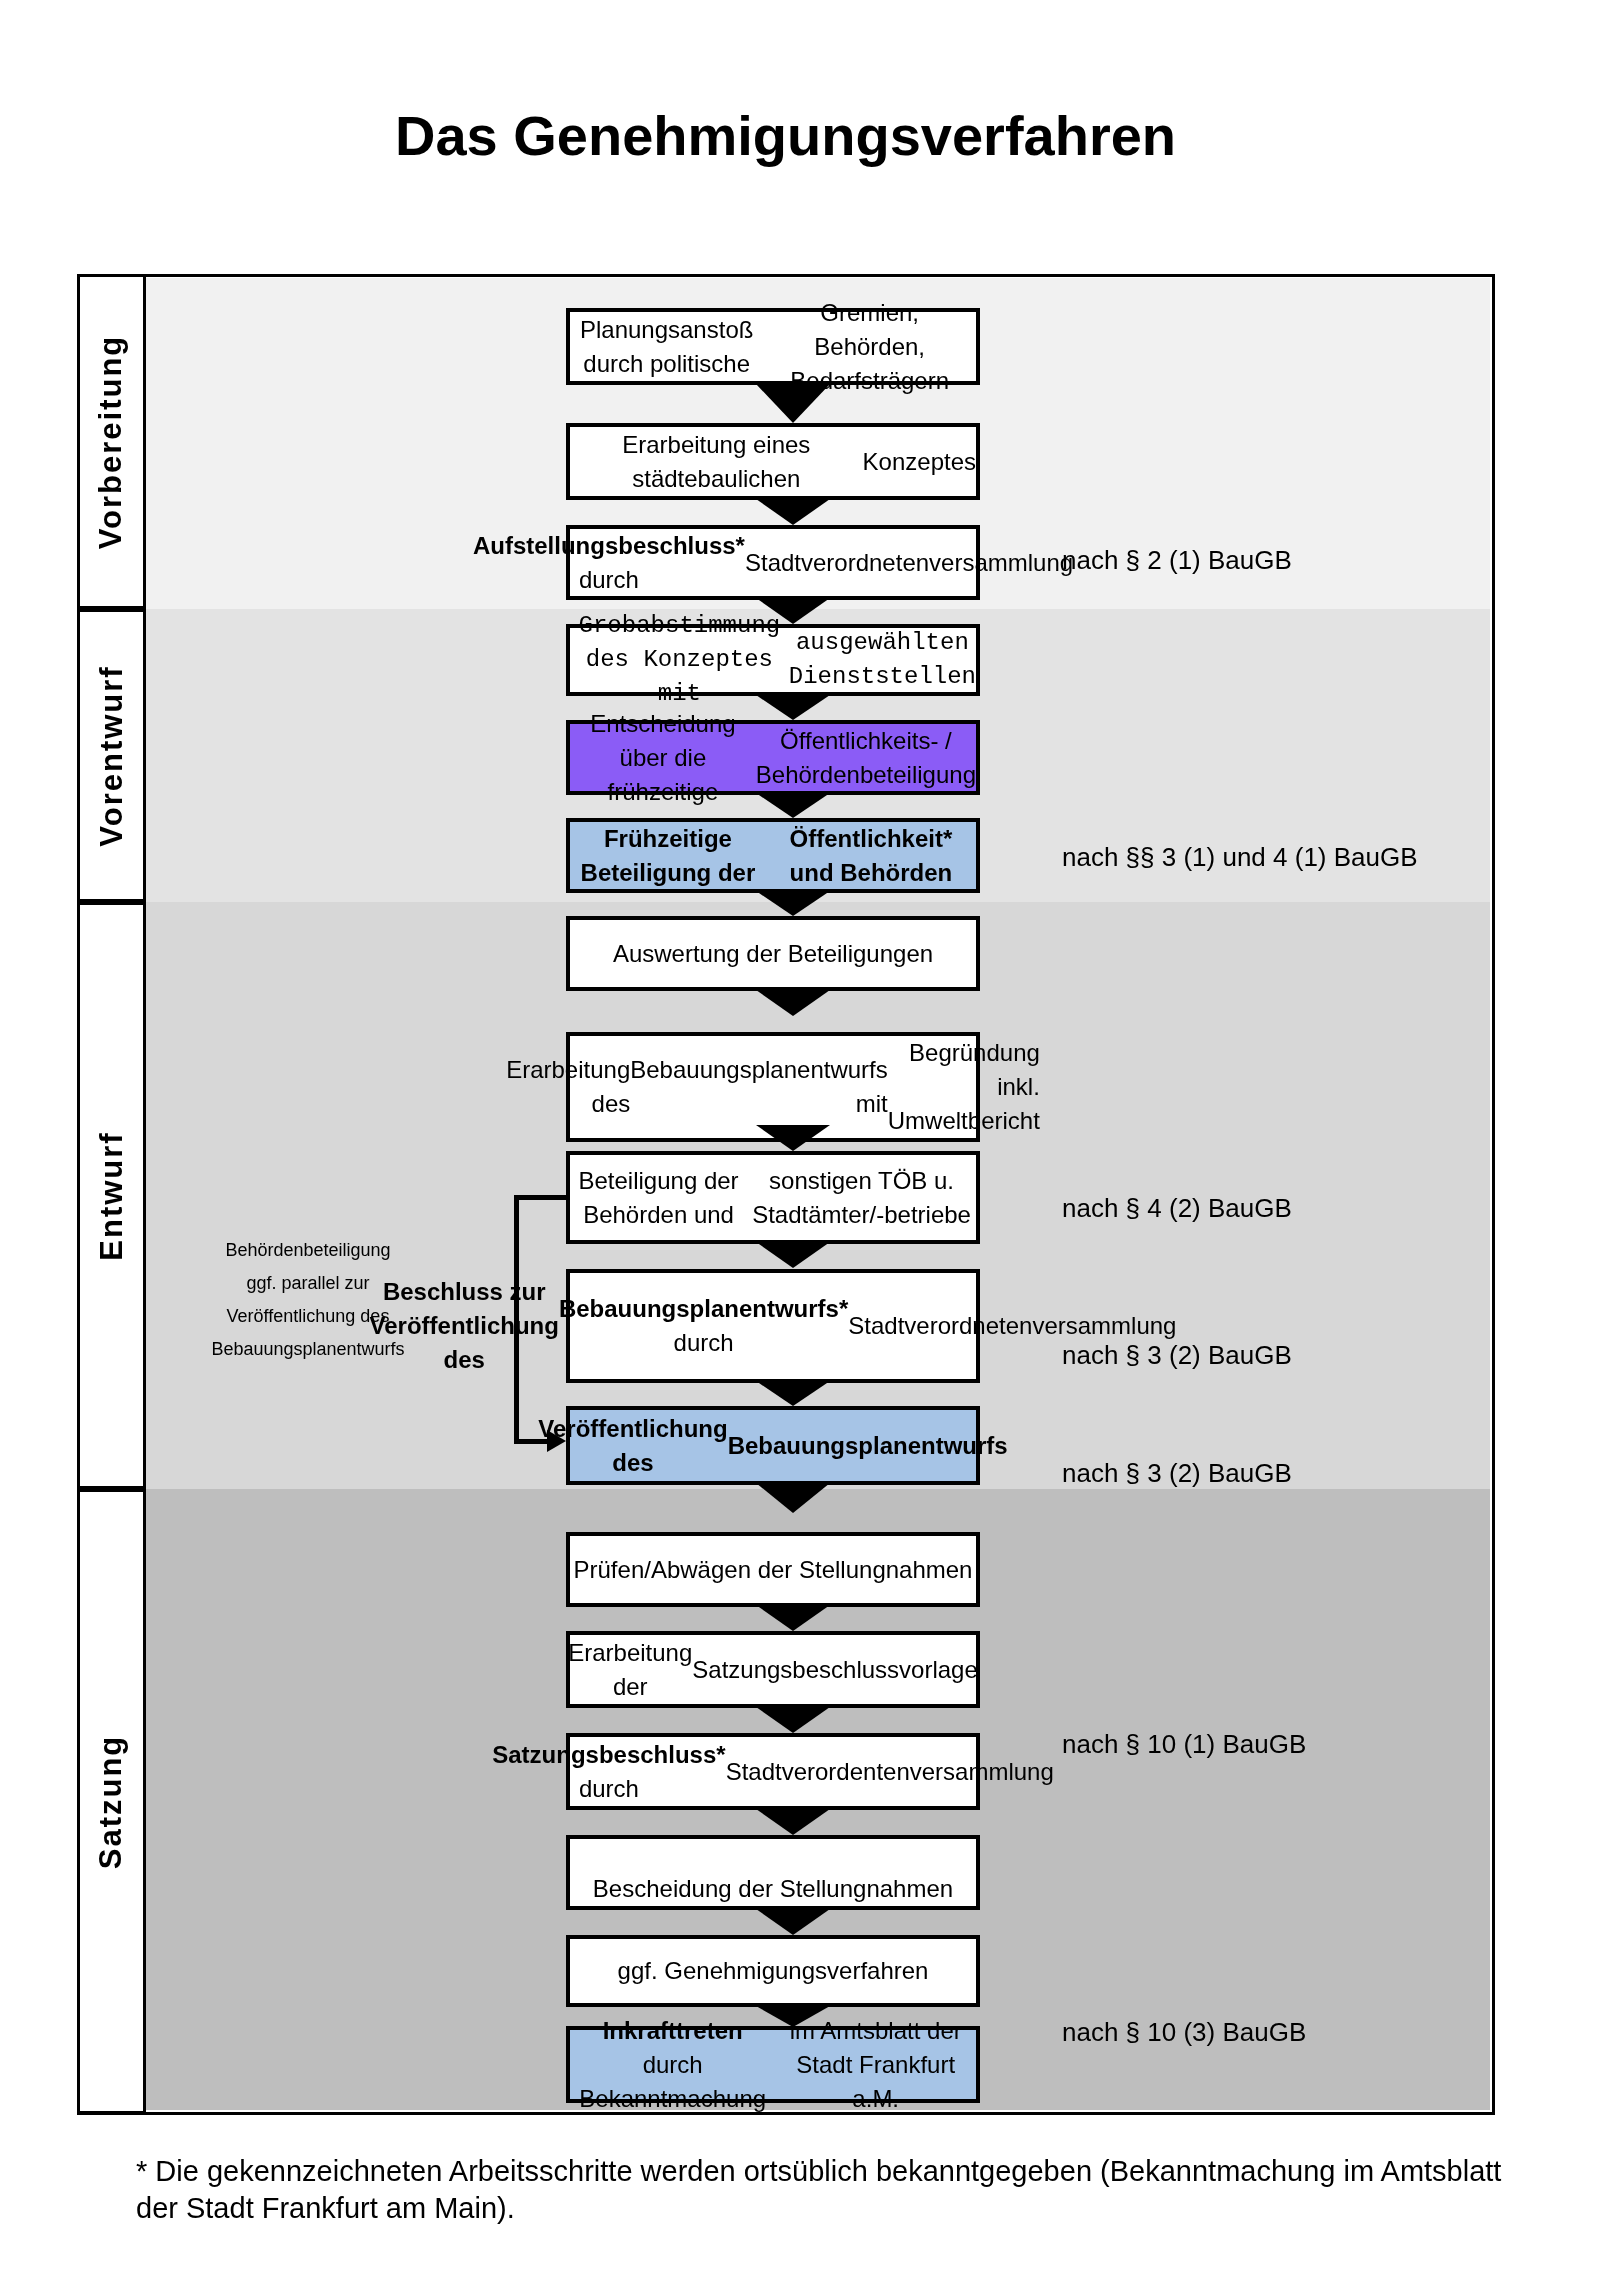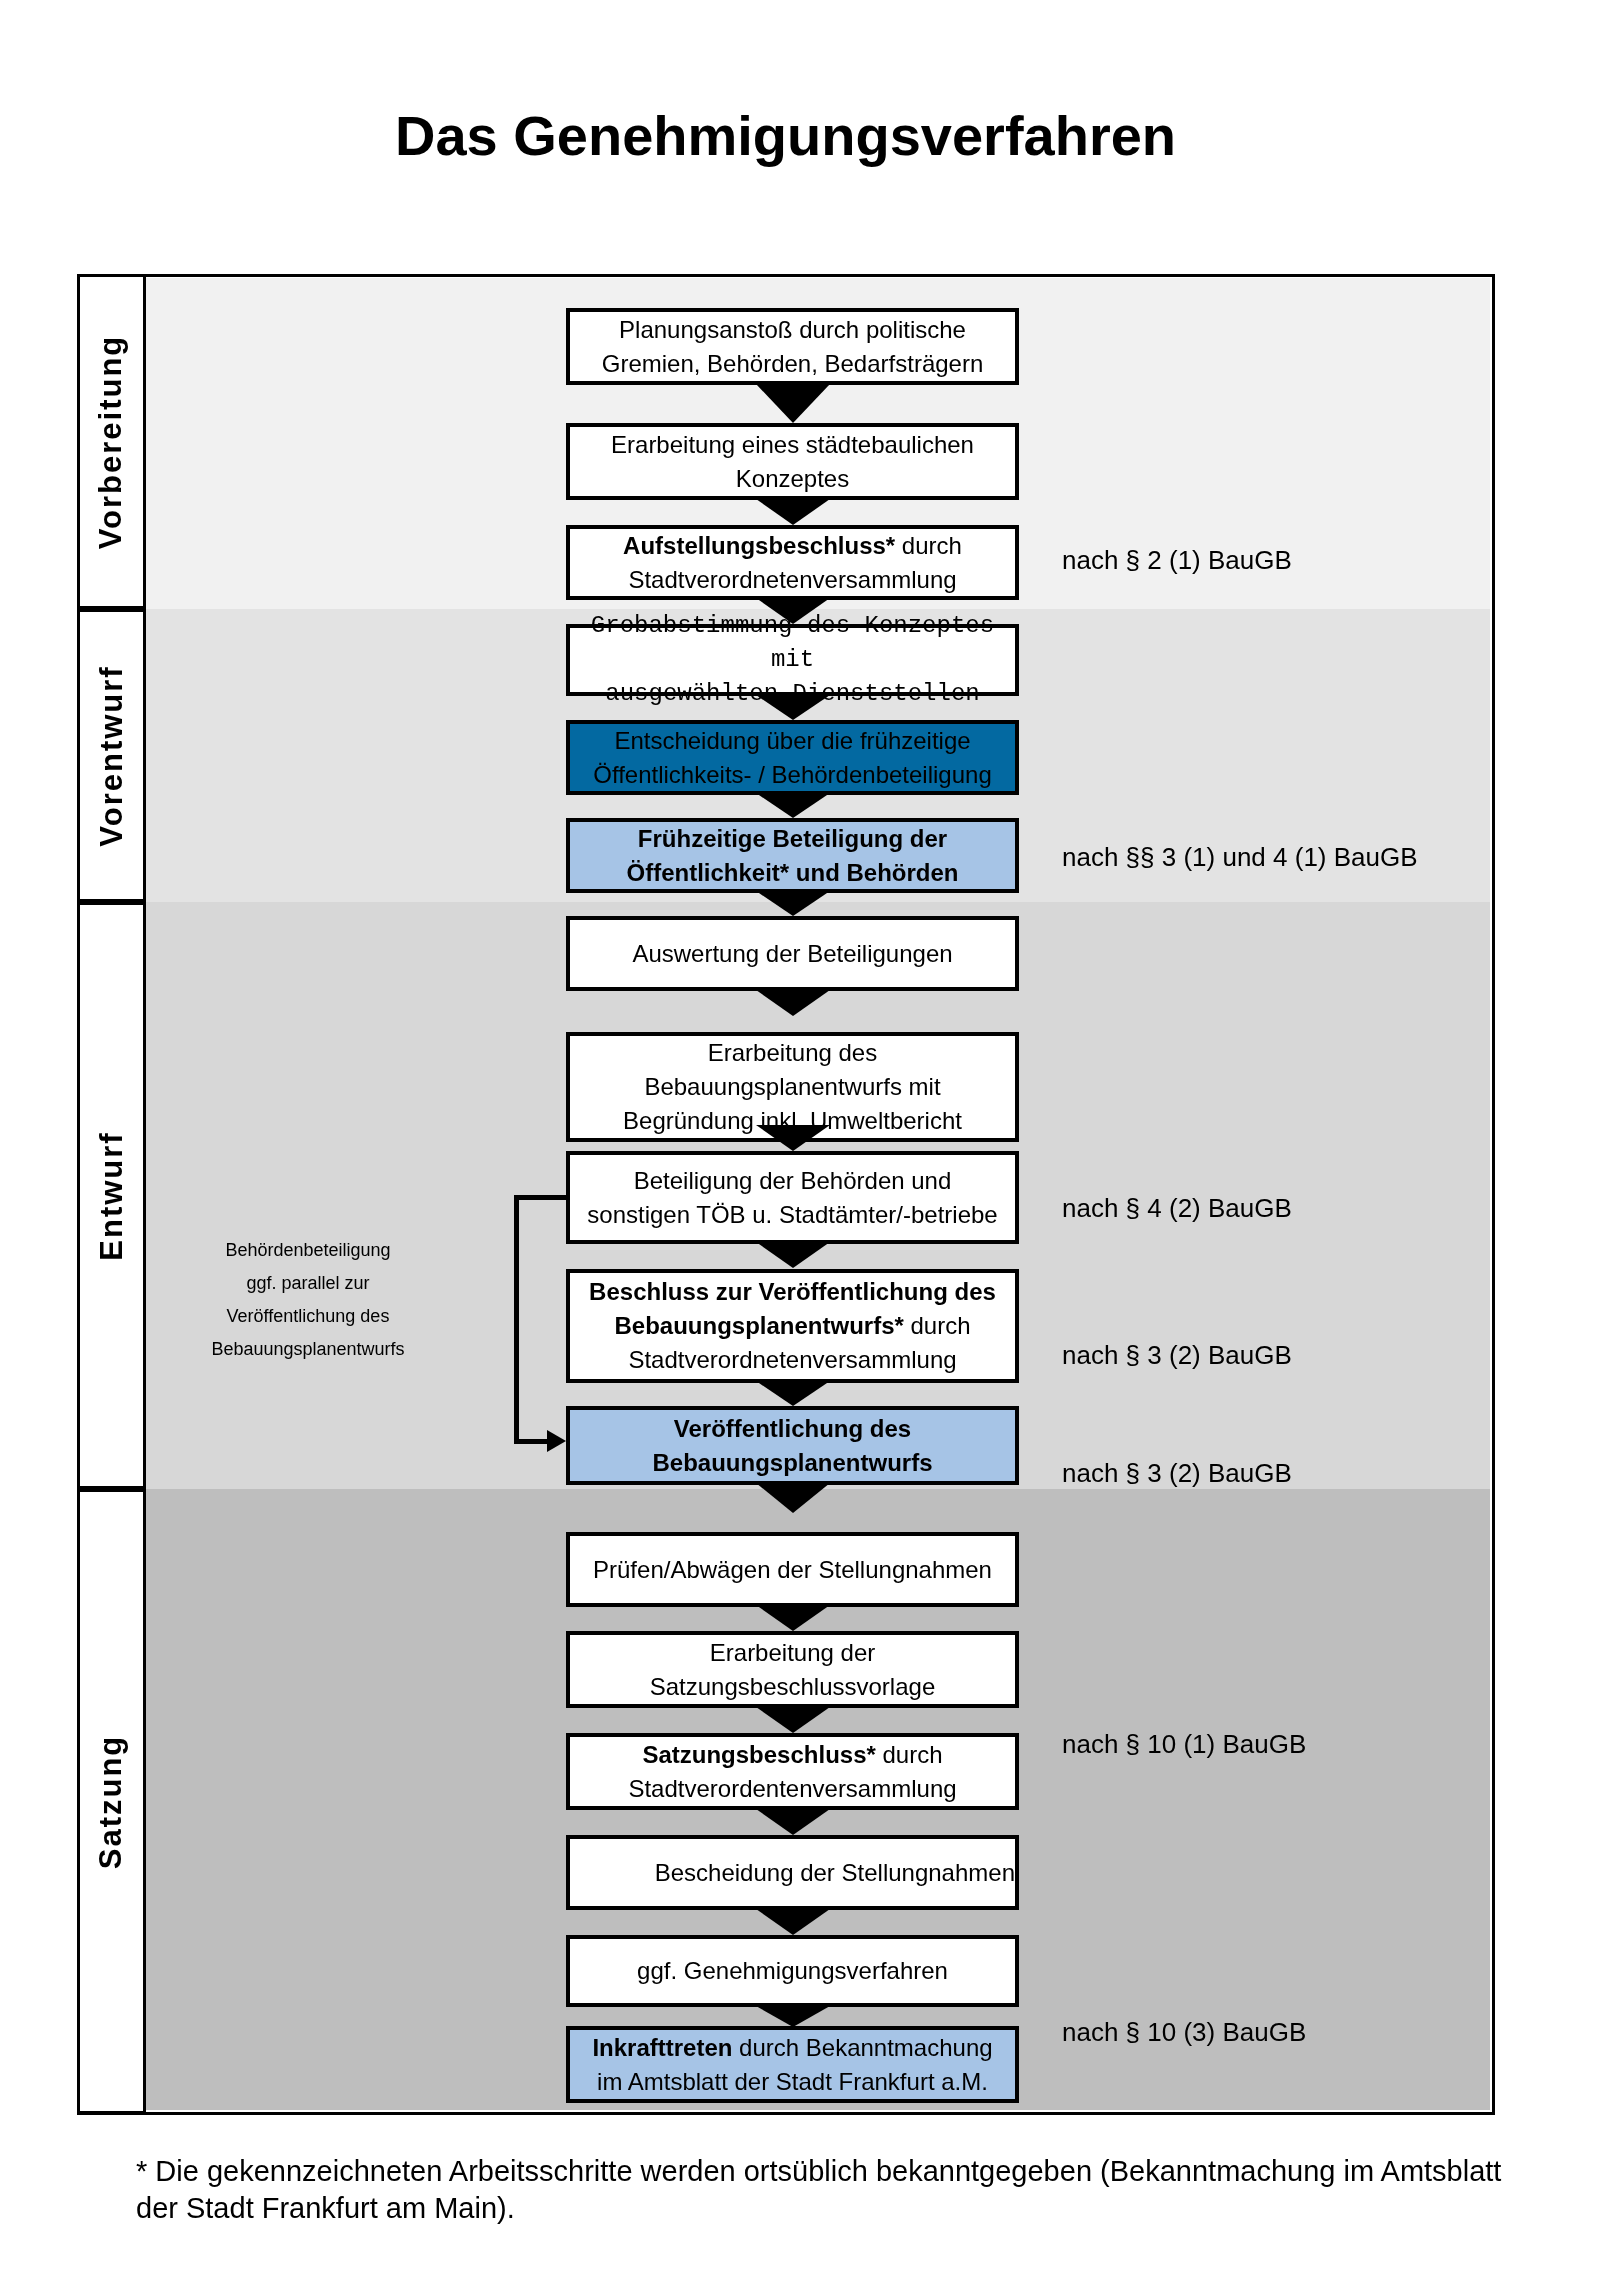--- a/index.html
+++ b/index.html
@@ -26,23 +26,23 @@
   .phase-cell{
     position:absolute;left:77px;width:69px;background:#fff;
     border:3.9px solid #000;box-sizing:border-box;
     display:flex;align-items:center;justify-content:center;
   }
   .phase-label{
     transform:rotate(-90deg);white-space:nowrap;
     font-size:31px;font-weight:bold;letter-spacing:2px;
   }
   .flow-box{
-    position:absolute;left:566px;width:453px;background:#fff;
+    position:absolute;left:566px;width:414px;background:#fff;
     border:4.6px solid #000;box-sizing:border-box;
-    display:flex;flex-direction:column;align-items:center;justify-content:center;
+    display:flex;flex-direction:row;align-items:center;justify-content:center;
     text-align:center;font-size:24px;line-height:34px;
   }
   .flow-box .seg-bold{font-weight:bold;}
   .flow-arrow{
     position:absolute;width:0;height:0;
     border-left:37px solid transparent;border-right:37px solid transparent;
     border-top-color:#000;border-top-style:solid;
     left:756px; 
   }
   .legal-ref{
@@ -98,21 +98,21 @@
         <div><span>Konzeptes</span></div>
       </div>
       <div class="flow-box" style="top: 525px; height: 75px; background: rgb(255, 255, 255);">
         <div><span class="seg-bold">Aufstellungsbeschluss*</span><span> durch</span></div>
         <div><span>Stadtverordnetenversammlung</span></div>
       </div>
       <div class="flow-box" style="top: 624px; height: 72px; background: rgb(255, 255, 255); font-family: Liberation Mono, monospace;">
         <div><span>Grobabstimmung des Konzeptes mit</span></div>
         <div><span>ausgewählten Dienststellen</span></div>
       </div>
-      <div class="flow-box" style="top: 720px; height: 75px; background: #0369a1;">
+      <div class="flow-box" style="top: 720px; height: 75px; background: #8b5cf6;">
         <div><span>Entscheidung über die frühzeitige</span></div>
         <div><span>Öffentlichkeits- / Behördenbeteiligung</span></div>
       </div>
       <div class="flow-box" style="top: 818px; height: 75px; background: rgb(166, 196, 230);">
         <div><span class="seg-bold">Frühzeitige Beteiligung der</span></div>
         <div><span class="seg-bold">Öffentlichkeit* und Behörden</span></div>
       </div>
       <div class="flow-box" style="top: 916px; height: 75px; background: rgb(255, 255, 255);">
         <div><span>Auswertung der Beteiligungen</span></div>
       </div>

